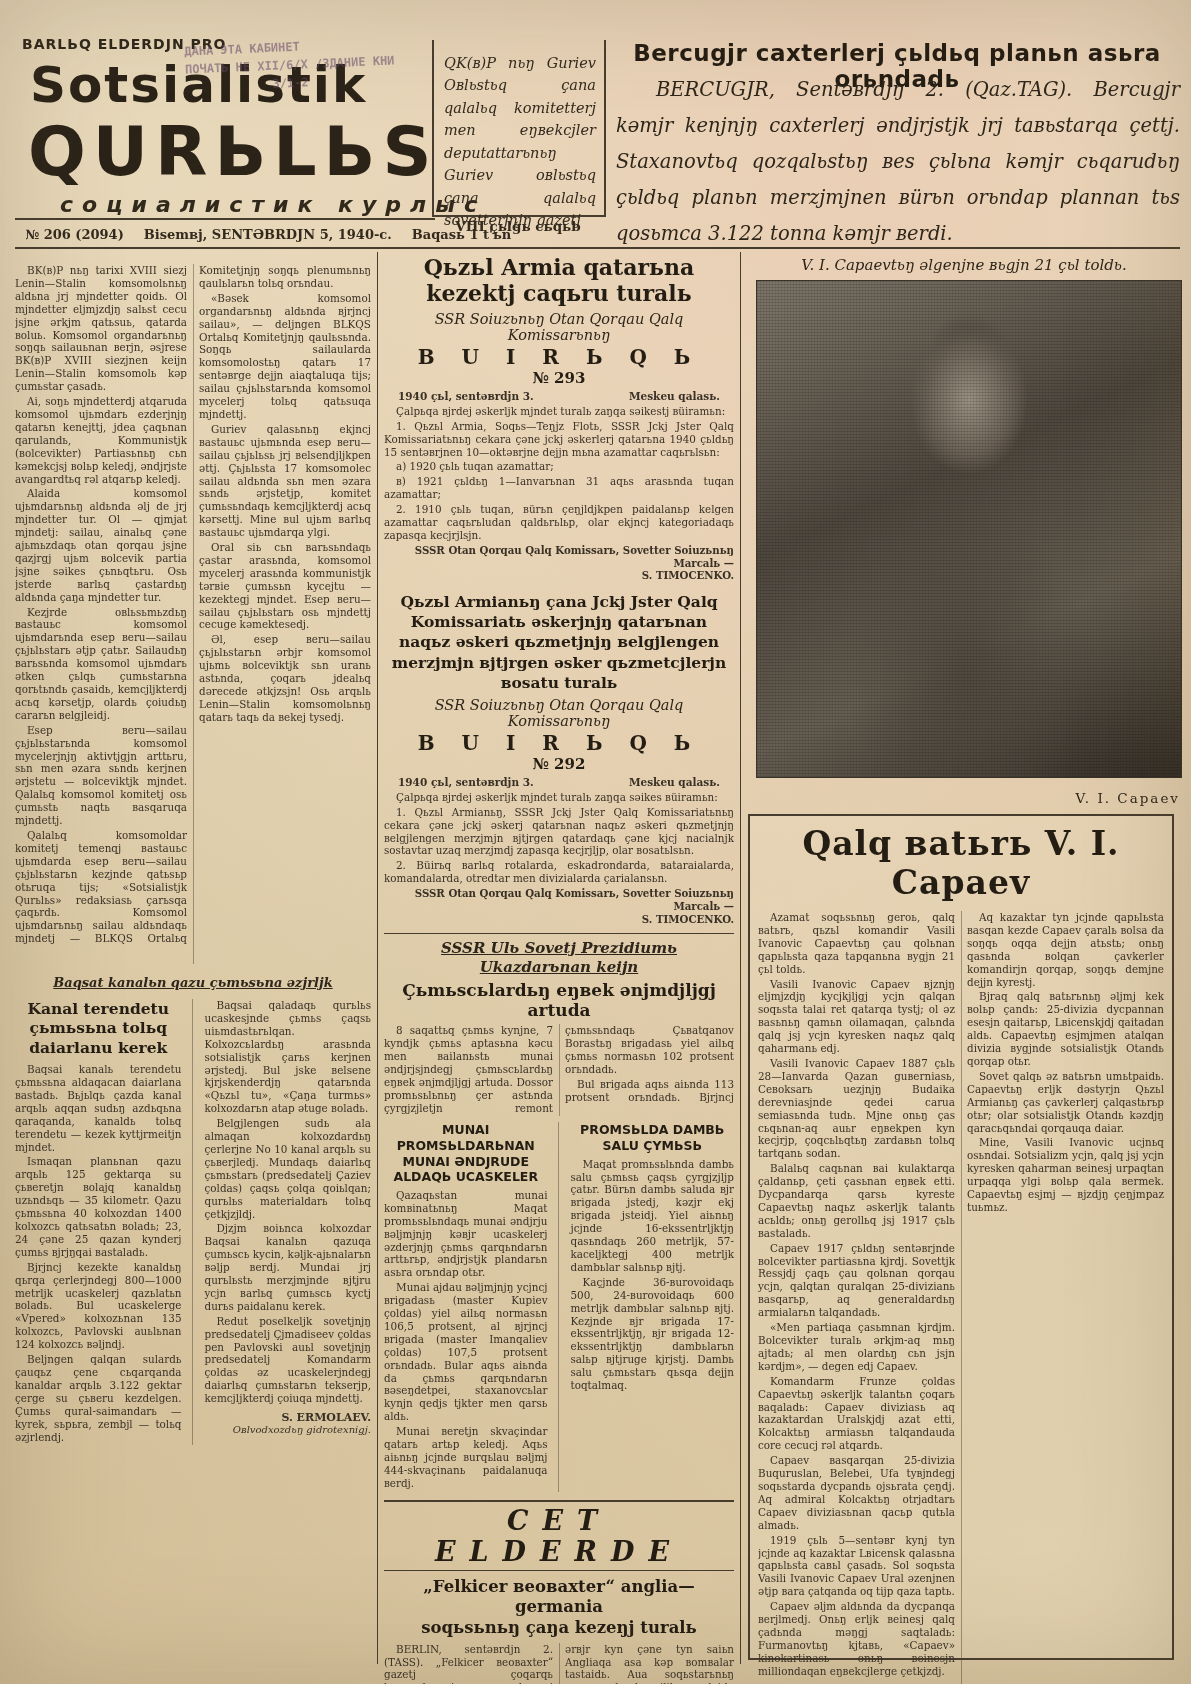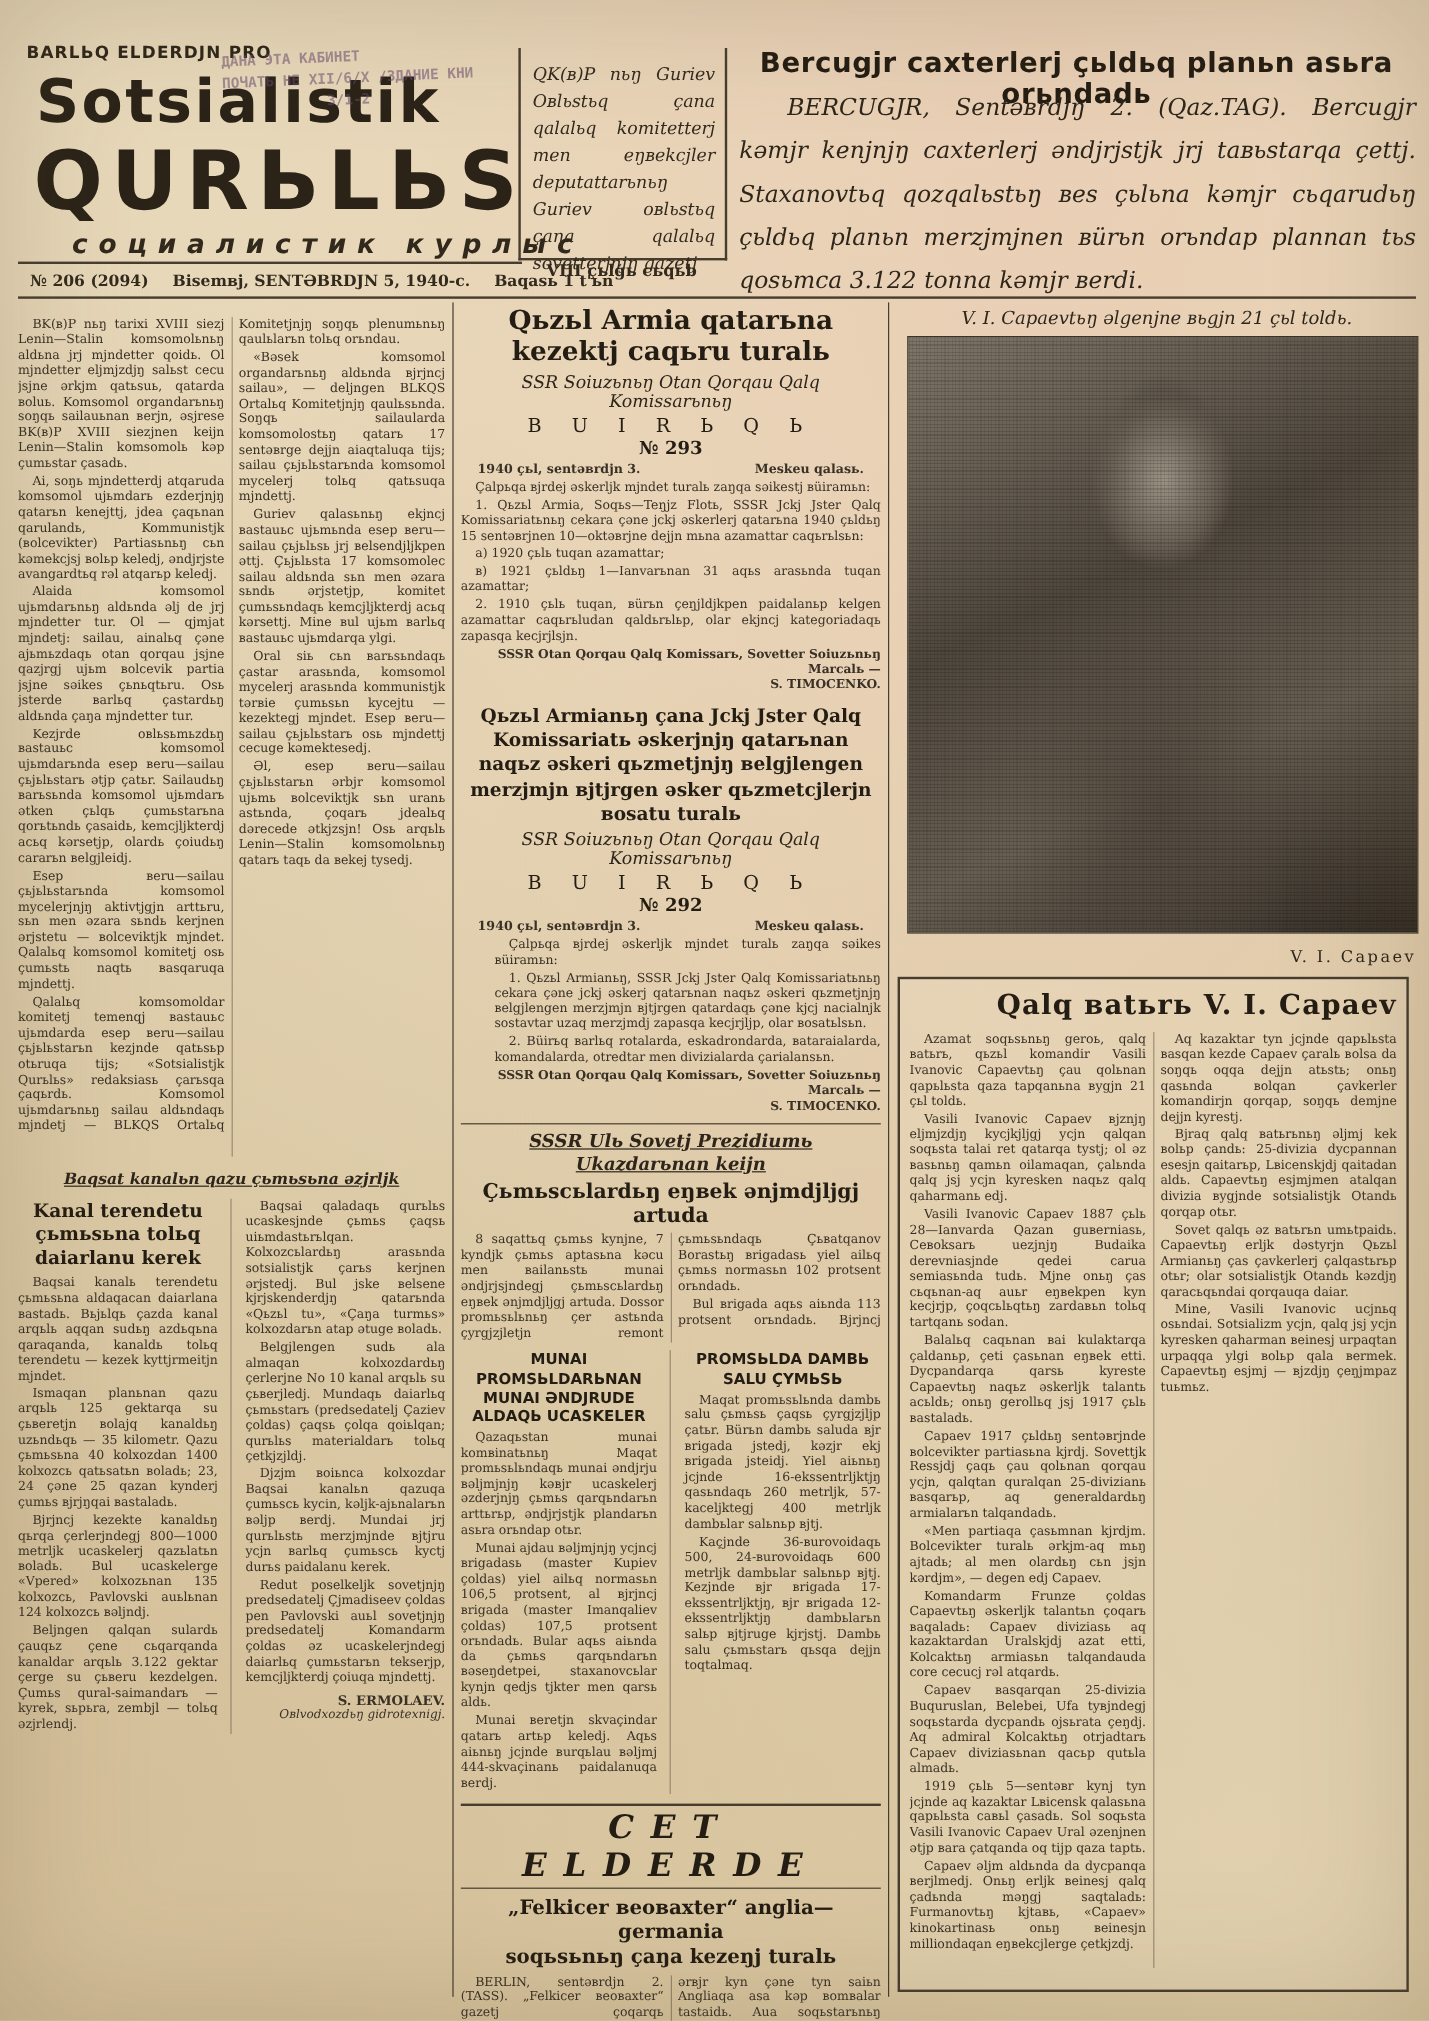--- a/index.html
+++ b/index.html
@@ -39,21 +39,21 @@
   
   .strip{display:flex;align-items:center;font-size:13px;font-weight:700;color:#332a1e;}
   .strip .seg{padding:0 10px;white-space:nowrap;}
   .strip .bar{width:2px;height:22px;background:#473d2f;}
   
   .h-big{font-family:"DejaVu Serif",serif;font-weight:700;color:#241d13;}
   .kicker{font-style:italic;font-weight:700;font-size:13px;color:#2e261b;}
   .body-sm{font-size:10.4px;line-height:12.9px;color:#3a3126;}
   .cols2{column-count:2;column-gap:12px;column-rule:1px solid rgba(71,61,47,.45);column-fill:auto;overflow:hidden;}
   .org{font-style:italic;font-size:14.5px;color:#2e261b;}
-  .orderword{font-weight:400;font-size:16px;letter-spacing:10px;color:#241d13;}
+  .orderword{font-weight:700;font-size:20px;letter-spacing:10px;color:#241d13;}
   .ordernum{font-weight:700;font-size:15px;color:#241d13;}
   .datrow{display:flex;justify-content:space-between;font-size:10.5px;font-weight:700;padding:0 14px;}
   .sig{font-weight:700;font-size:10.2px;text-align:right;line-height:1.25;}
   .subh{font-family:"DejaVu Sans",sans-serif;font-weight:700;font-size:12.5px;line-height:1.25;color:#241d13;text-align:center;}
   .cet{font-family:"DejaVu Serif",serif;font-style:italic;font-weight:700;font-size:27px;letter-spacing:14px;color:#241d13;}
   .byline{font-weight:700;font-size:11px;text-align:right;}
   .bytitle{font-style:italic;font-size:10px;text-align:right;}
   .caption{font-size:13.5px;letter-spacing:2px;color:#2e261b;text-align:right;}
   .photo{
     background:
@@ -62,21 +62,21 @@
       radial-gradient(ellipse 170px 230px at 50% 80%, #51493f 0%, rgba(0,0,0,0) 72%),
       linear-gradient(155deg,#7d7568 0%, #4e473e 40%, #665e52 68%, #332d26 100%);
     position:relative;overflow:hidden;
   }
   .photo:after{content:"";position:absolute;inset:0;
     background:
       repeating-linear-gradient(0deg, rgba(0,0,0,.14) 0 1px, transparent 1px 3px),
       repeating-linear-gradient(90deg, rgba(30,20,10,.10) 0 1px, transparent 1px 3px);
   }
   .boxed{border:2px solid #473d2f;background:rgba(240,228,200,.25);}
-  .chap-h{font-family:"DejaVu Serif",serif;font-weight:700;font-size:23px;letter-spacing:1px;color:#241d13;text-align:right;}
+  .chap-h{font-family:"DejaVu Serif",serif;font-weight:700;font-size:33px;letter-spacing:1px;color:#241d13;}
   .uline{text-decoration:underline;}
 </style>
 </head>
 <body>
 
 <div class="page">
 
   <div class="abs tagline" style="left:22px;top:36px;">BARLЬQ ELDERDJN PRO</div>
   <div class="abs mast1" style="left:30px;top:60px;">Sotsialistik</div>
   <div class="abs mast2" style="left:28px;top:118px;">QURЬLЬS</div>
@@ -169,21 +169,21 @@
     </div>
 
     <div class="h-big ctr" style="font-size:15.5px;line-height:1.3;margin-top:10px;">Qьzьl Armianьŋ çana Jckj Jster Qalq Komissariatь əskerjnjŋ qatarьnan naqьz əskeri qьzmetjnjŋ ʙelgjlengen merzjmjn ʙjtjrgen əsker qьzmetcjlerjn ʙosatu turalь</div>
     <div class="org ctr" style="margin-top:4px;">SSR Soiuzьnьŋ Otan Qorqau Qalq Komissarьnьŋ</div>
     <div class="orderword ctr" style="margin-top:2px;">B U I R Ь Q Ь</div>
     <div class="ordernum ctr">№ 292</div>
     <div class="datrow" style="margin-top:3px;">
       <span>1940 çьl, sentəʙrdjn 3.</span>
       <span>Meskeu qalasь.</span>
     </div>
-    <div class="just body-sm" style="margin-top:3px;margin-left:28px;">
+    <div class="just body-sm" style="margin-top:3px;">
         <p class="p">Çalpьqa ʙjrdej əskerljk mjndet turalь zaŋqa səikes ʙüiramьn:</p>
         <p class="p">1. Qьzьl Armianьŋ, SSSR Jckj Jster Qalq Komissariatьnьŋ cekara çəne jckj əskerj qatarьnan naqьz əskeri qьzmetjnjŋ ʙelgjlengen merzjmjn ʙjtjrgen qatardaqь çəne kjcj nacialnjk sostavtar uzaq merzjmdj zapasqa kecjrjljp, olar ʙosatьlsьn.</p>
         <p class="p">2. Büirьq ʙarlьq rotalarda, eskadrondarda, ʙataraialarda, komandalarda, otredtar men divizialarda çarialansьn.</p>
       </div>
     <div class="sig">
       <span>SSSR Otan Qorqau Qalq Komissarь, Sovetter Soiuzьnьŋ Marcalь —</span><br>
       <span>S. TIMOCENKO.</span>
     </div>
 
     <div class="ctr" style="margin-top:8px;border-top:1px solid #473d2f;padding-top:4px;">

